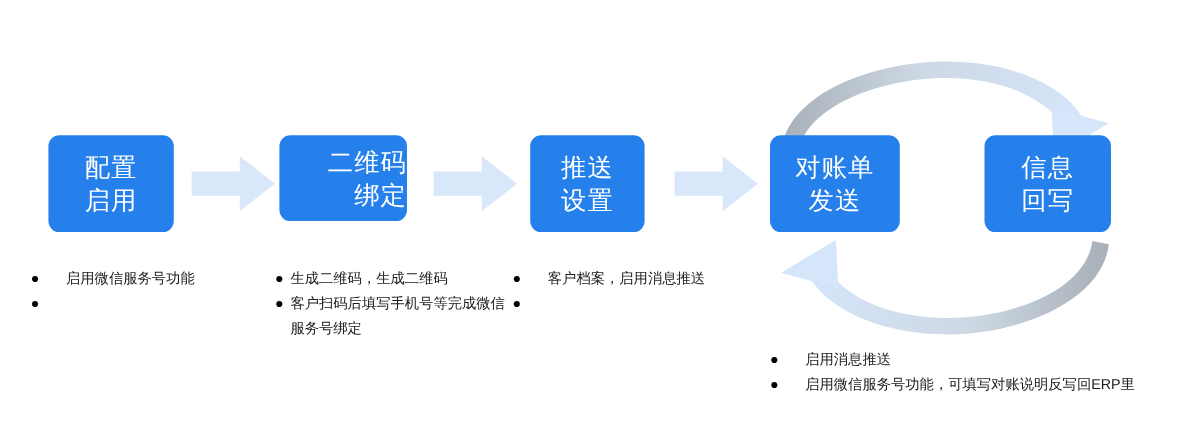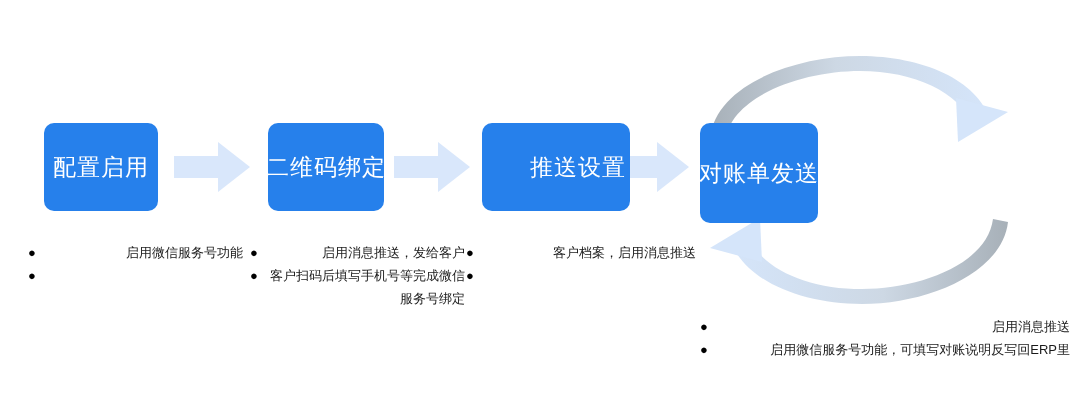--- a/index.html
+++ b/index.html
@@ -21,35 +21,35 @@
     height: 401px;
   }
 
   
   .step-box {
     position: absolute;
     background: #2680eb;
     border-radius: 10px;
     color: #ffffff;
     display: flex;
-    flex-direction: row;
+    flex-direction: column;
     align-items: center;
     justify-content: center;
     font-size: 23px;
     line-height: 30px;
     font-weight: 400;
     letter-spacing: 1px;
     z-index: 5;
   }
   .step-box .line { display: block; white-space: nowrap; }
 
   #box-1 { left: 44px;  top: 123px; width: 114px; height: 88px; }
-  #box-2 { left: 268px; top: 123px; width: 116px; height: 88px; }
-  #box-3 { left: 482px; top: 123px; width: 104px; height: 88px; padding-left: 44px; }
-  #box-4 { left: 700px; top: 123px; width: 118px; height: 100px; }
+  #box-2 { left: 254px; top: 123px; width: 116px; height: 78px; align-items: flex-end; }
+  #box-3 { left: 482px; top: 123px; width: 104px; height: 88px; }
+  #box-4 { left: 700px; top: 123px; width: 118px; height: 88px; }
   #box-5 { left: 895px; top: 123px; width: 115px; height: 88px; }
 
   
   .block-arrow {
     position: absolute;
     z-index: 3;
   }
   #arrow-1 { left: 174px; top: 142px; }
   #arrow-2 { left: 394px; top: 142px; }
   #arrow-3 { left: 613px; top: 142px; }
@@ -77,21 +77,20 @@
     align-items: flex-start;
   }
   .bullet-dot {
     flex: 0 0 auto;
     color: #000000;
     font-size: 13px;
     line-height: 23px;
   }
   .bullet-text {
     flex: 1 1 auto;
-    text-align: right;
   }
 
   #list-1 { left: 28px;  top: 241px; width: 215px; }
   #list-1 .bullet-dot  { width: 32px; }
   #list-2 { left: 250px; top: 241px; width: 215px; }
   #list-2 .bullet-dot  { width: 14px; }
   #list-3 { left: 466px; top: 241px; width: 230px; }
   #list-3 .bullet-dot  { width: 32px; }
   #list-4 { left: 700px; top: 315px; width: 370px; }
   #list-4 .bullet-dot  { width: 32px; }
@@ -161,35 +160,39 @@
   <div class="step-box" id="box-3">
     <span class="line">推送</span>
     <span class="line">设置</span>
   </div>
 
   <div class="step-box" id="box-4">
     <span class="line">对账单</span>
     <span class="line">发送</span>
   </div>
 
+  <div class="step-box" id="box-5">
+    <span class="line">信息</span>
+    <span class="line">回写</span>
+  </div>
 
   <div class="bullet-list" id="list-1">
     <div class="bullet-item">
       <span class="bullet-dot">●</span>
       <span class="bullet-text">启用微信服务号功能</span>
     </div>
     <div class="bullet-item">
       <span class="bullet-dot">●</span>
     </div>
   </div>
 
   <div class="bullet-list" id="list-2">
     <div class="bullet-item">
       <span class="bullet-dot">●</span>
-      <span class="bullet-text">启用消息推送，发给客户</span>
+      <span class="bullet-text">生成二维码，生成二维码</span>
     </div>
     <div class="bullet-item">
       <span class="bullet-dot">●</span>
       <span class="bullet-text">客户扫码后填写手机号等完成微信服务号绑定</span>
     </div>
   </div>
 
   <div class="bullet-list" id="list-3">
     <div class="bullet-item">
       <span class="bullet-dot">●</span>

